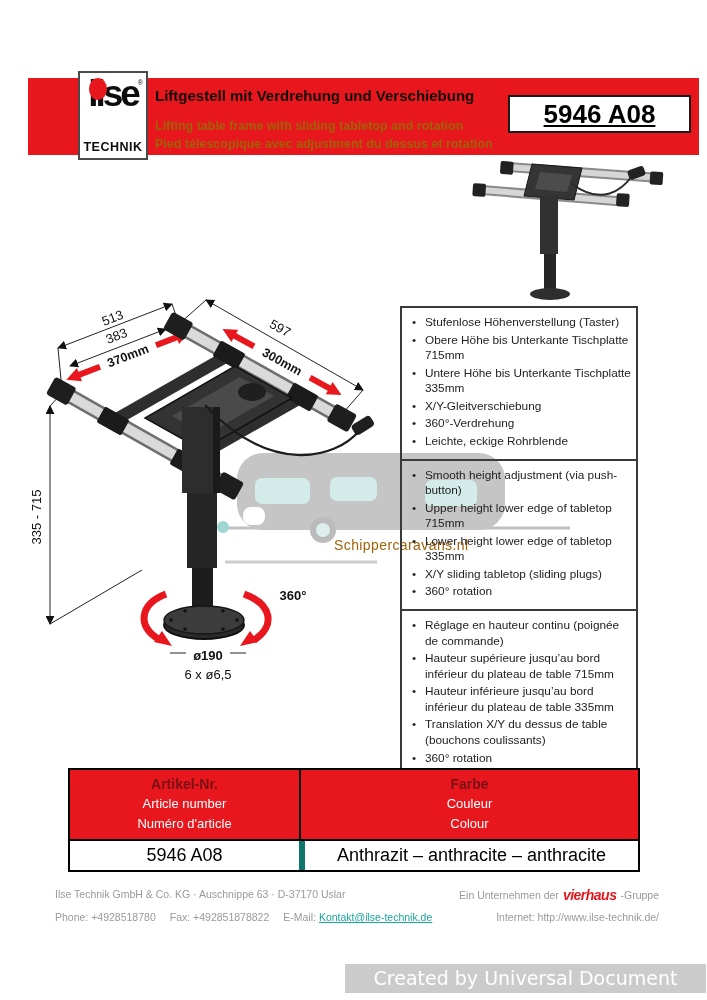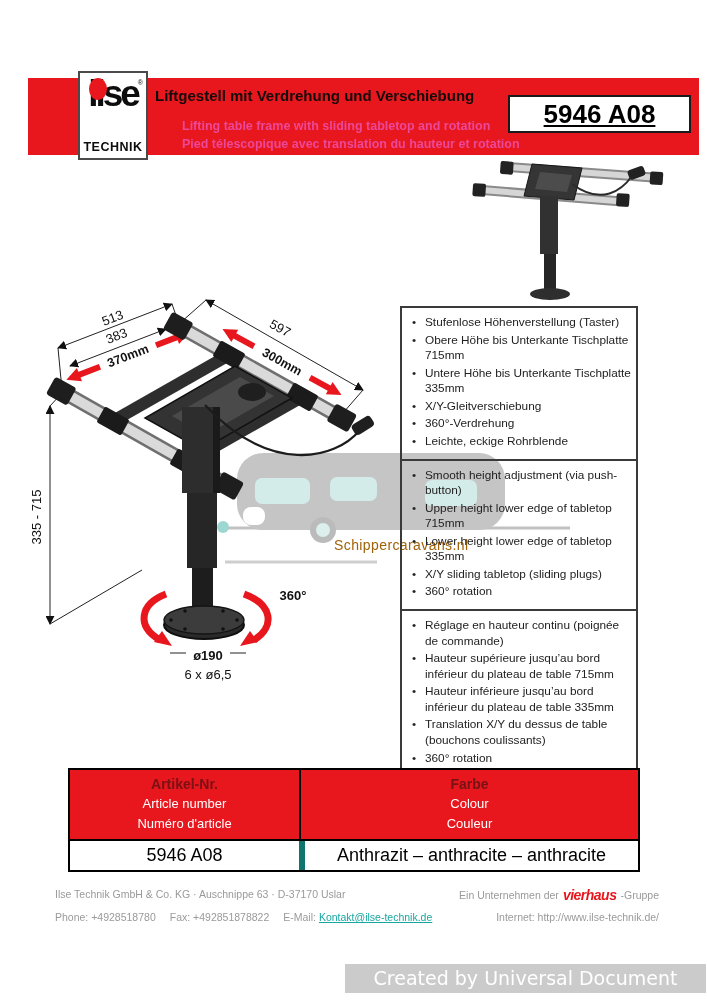--- a/index.html
+++ b/index.html
@@ -10,22 +10,22 @@
   .band{position:absolute;left:28px;top:78px;width:671px;height:77px;background:#e8161d;z-index:3;}
   .logo-box{position:absolute;left:78px;top:71px;width:70px;height:89px;background:#fff;
             border:2px solid #4a4a4a;z-index:4;box-sizing:border-box;text-align:center;}
   .logo-dot{position:absolute;left:9px;top:5px;width:18px;height:22px;background:#e8161d;border-radius:50%;}
   .logo-word{position:absolute;left:0;top:2px;width:100%;font-size:37px;font-weight:bold;
              letter-spacing:-3px;color:#0d0d0d;line-height:1;}
   .logo-reg{position:absolute;right:3px;top:6px;font-size:7px;color:#0d0d0d;letter-spacing:0;}
   .logo-sub{position:absolute;left:0;bottom:4px;width:100%;font-size:12.5px;font-weight:bold;
             letter-spacing:.5px;color:#0d0d0d;}
   .title-de{position:absolute;left:155px;top:87px;font-size:15px;font-weight:bold;color:#140b0b;z-index:4;}
-  .title-sub{position:absolute;left:155px;top:117px;font-size:12.5px;font-weight:bold;color:#ec4899;
-             line-height:1.45;z-index:4;margin-left:27px;}
+  .title-sub{position:absolute;left:155px;top:117px;font-size:12.5px;font-weight:bold;color:#a16207;
+             line-height:1.45;z-index:4;}
   .artno-box{position:absolute;left:508px;top:95px;width:183px;height:38px;background:#fff;
              border:2px solid #1a1a1a;z-index:4;display:flex;align-items:center;justify-content:center;box-sizing:border-box;}
   .artno-box span{font-size:26px;font-weight:bold;text-decoration:underline;color:#000;}
 
   
   .wm{position:absolute;left:215px;top:445px;width:365px;height:130px;z-index:1;opacity:.85;}
   .wm-site{position:absolute;left:334px;top:537px;font-size:14px;color:#a16207;letter-spacing:.4px;z-index:1;}
   .wm-conv{position:absolute;left:345px;top:964px;width:361px;height:29px;background:#cbcbcb;color:#ffffff;
            font-family:"DejaVu Sans",sans-serif;font-size:19px;line-height:29px;text-align:center;z-index:6;}
 
@@ -72,21 +72,21 @@
   <div class="band"></div>
   <div class="logo-box">
     <div class="logo-word">ilse</div>
     <div class="logo-dot"></div>
     <div class="logo-reg">®</div>
     <div class="logo-sub">TECHNIK</div>
   </div>
   <div class="title-de">Liftgestell mit Verdrehung und Verschiebung</div>
   <div class="title-sub">
     <div>Lifting table frame with sliding tabletop and rotation</div>
-    <div>Pied télescopique avec translation du hauteur et rotation</div>
+    <div>Pied télescopique avec adjustment du dessus et rotation</div>
   </div>
   <div class="artno-box">
     <span>5946 A08</span>
   </div>
 
   <svg class="wm" viewBox="0 0 365 130">
     <line x1="13" y1="83" x2="355" y2="83" stroke="#b7b7b7" stroke-width="3"></line>
     <line x1="10" y1="117" x2="162" y2="117" stroke="#c6c6c6" stroke-width="3"></line>
     <circle cx="8" cy="82" r="6" fill="#8ecfca"></circle>
     <rect x="22" y="8" width="268" height="77" rx="26" fill="#bcbcbc"></rect>
@@ -286,22 +286,22 @@
 
   <div class="art-table">
     <div class="art-row art-head">
       <div class="cell">
         <div class="h-dark">Artikel-Nr.</div>
         <div class="h-white">Article number</div>
         <div class="h-white">Numéro d'article</div>
       </div>
       <div class="cell">
         <div class="h-dark">Farbe</div>
+        <div class="h-white">Couleur</div>
         <div class="h-white">Colour</div>
-        <div class="h-white">Couleur</div>
       </div>
     </div>
     <div class="art-row art-body">
       <div class="cell">5946 A08</div>
       <div class="cell">Anthrazit – anthracite – anthracite</div>
     </div>
   </div>
 
   <div class="footer">
     <div class="f-row">

